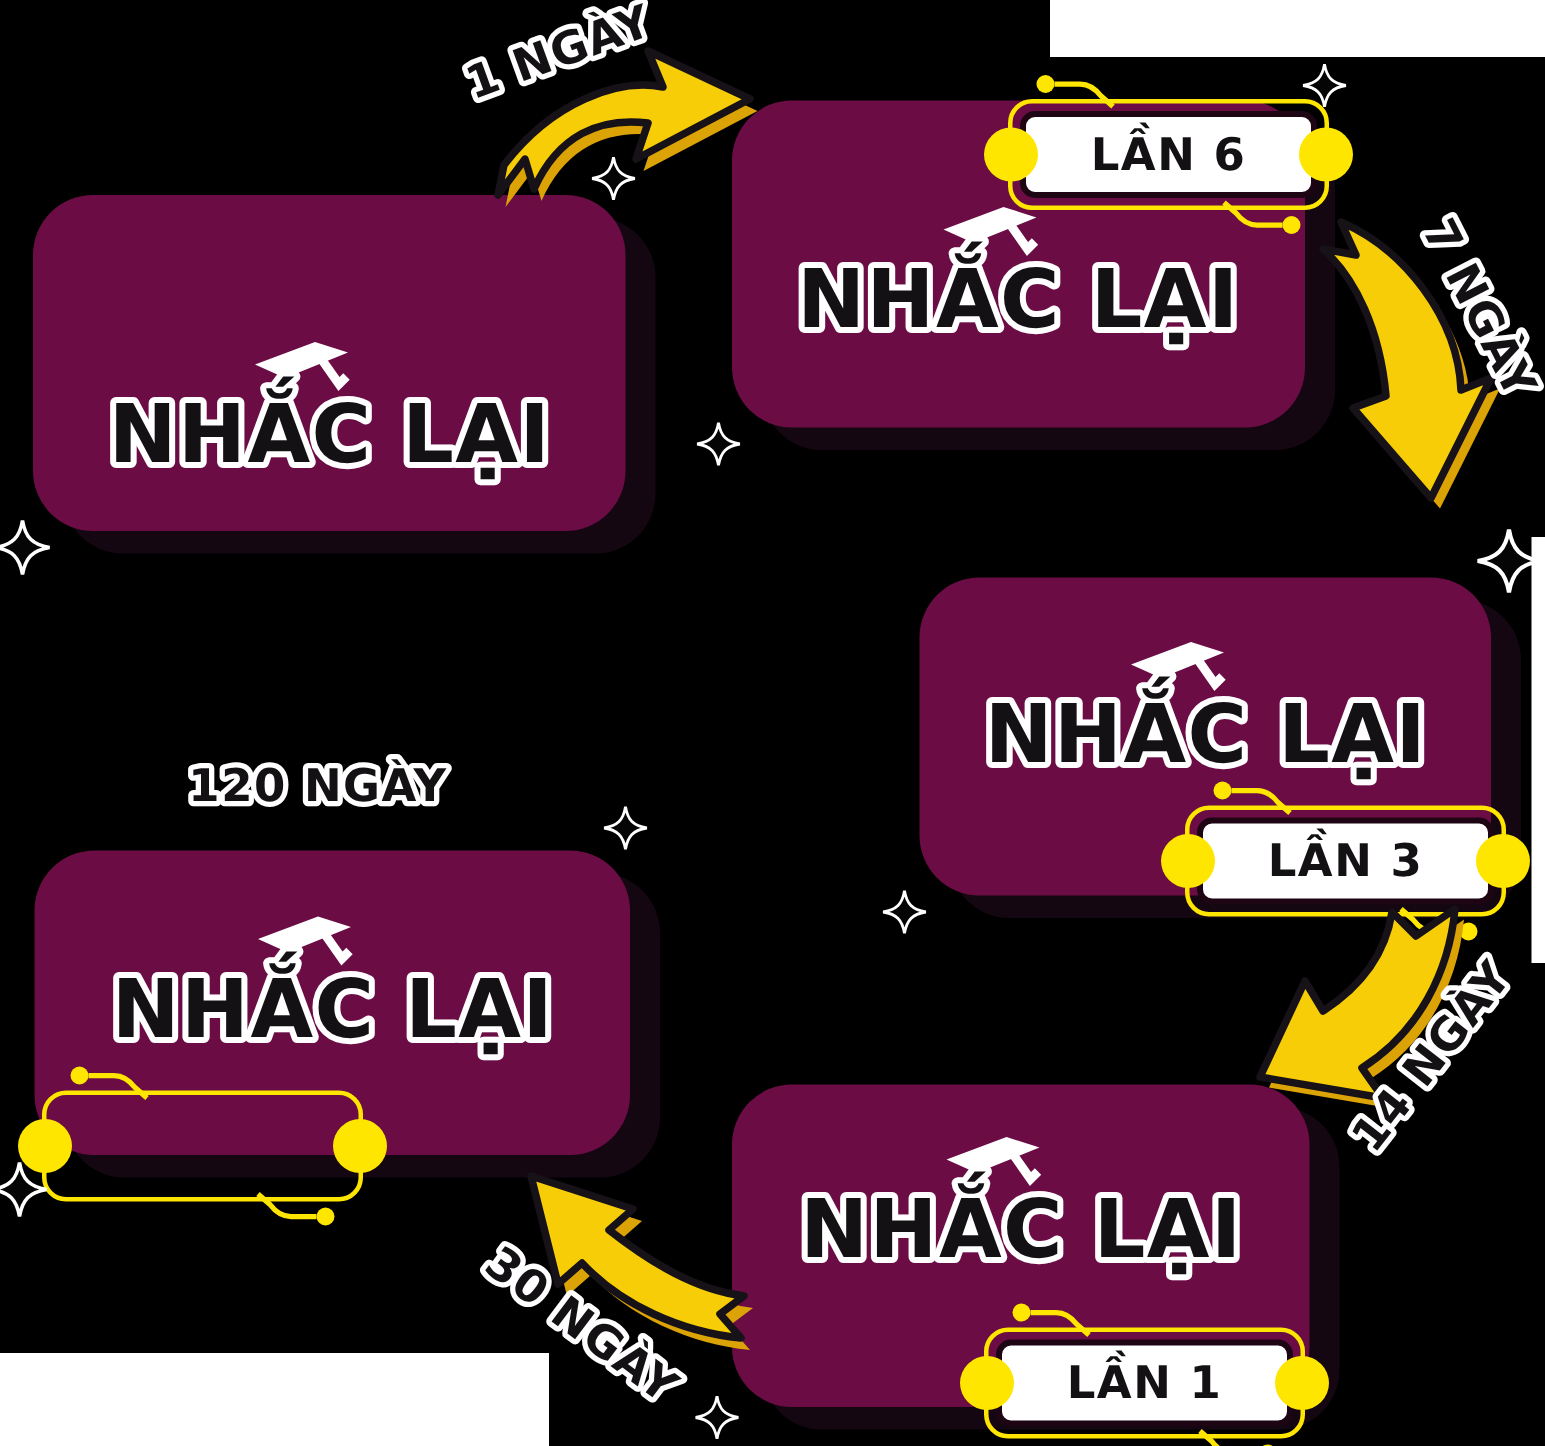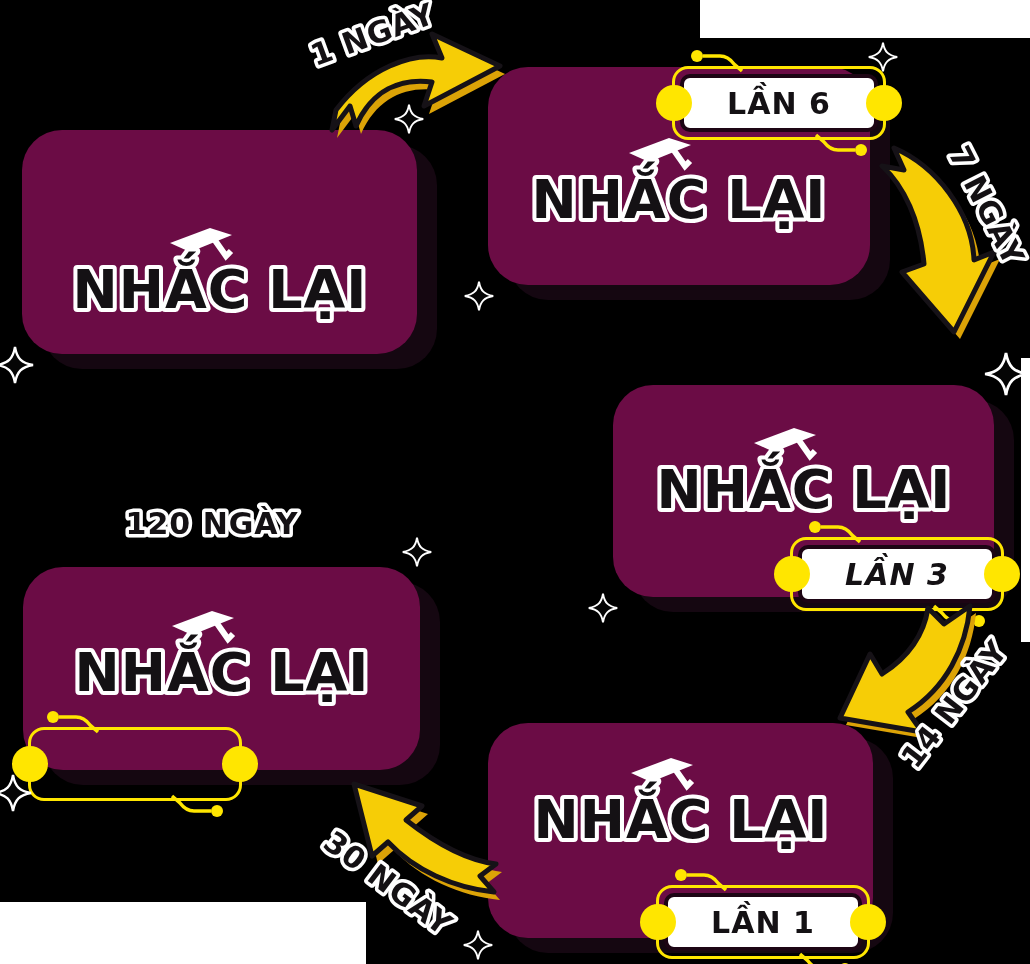--- a/index.html
+++ b/index.html
@@ -85,21 +85,21 @@
   </div>
 
   <div class="card" style="left:613px;top:385px;width:381px;height:212px;">
     <svg class="cap-svg" style="left:calc(50% - 52px);top:41px;" width="66" height="36" viewBox="0 0 66 36">
       <polygon points="2,17 42,2 64,9 22,26" fill="#fff"></polygon>
         <path d="M46 13 L58 30 L63 25" stroke="#fff" stroke-width="6" fill="none"></path>
     </svg>
     <svg class="card-title-svg" style="top:53px;" width="360" height="100">
       <text x="180" y="70" text-anchor="middle" class="svg-title">NHẮC LẠI</text>
     </svg>
-    <div class="badge" style="left:177px;top:152px;font-style:italic;">
+    <div class="badge" style="left:177px;top:152px;">
       <div class="badge-frame"></div>
       <div class="badge-inner">LẦN 3</div>
       <div class="badge-circle left"></div>
       <div class="badge-circle right"></div>
       <svg class="conn tl" width="54" height="24" viewBox="0 0 54 24">
           <circle cx="7" cy="7" r="6" fill="#FFE600"></circle>
           <path d="M13 7 L30 7 Q38 7 44 15 L52 22" stroke="#FFE600" stroke-width="3.5" fill="none"></path>
         </svg>
       <svg class="conn br" width="54" height="24" viewBox="0 0 54 24">
           <circle cx="7" cy="7" r="6" fill="#FFE600"></circle>

